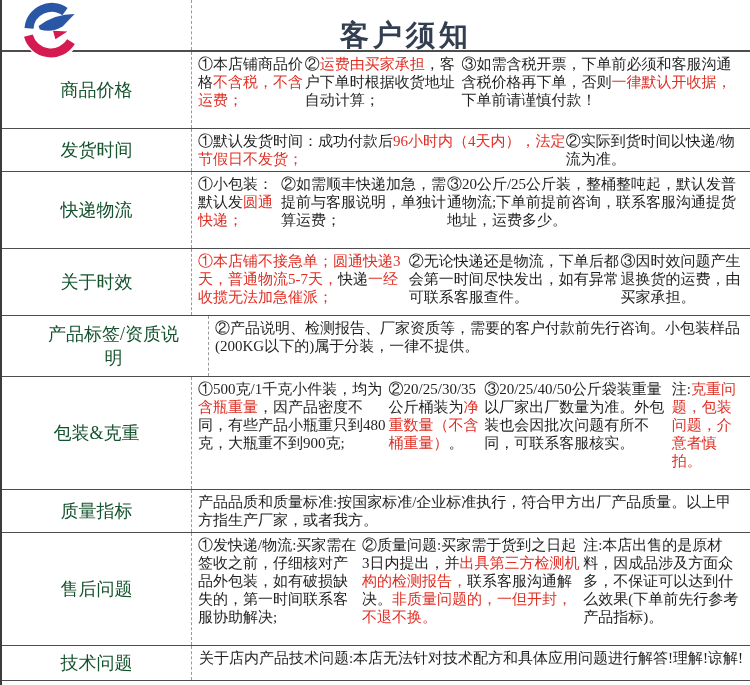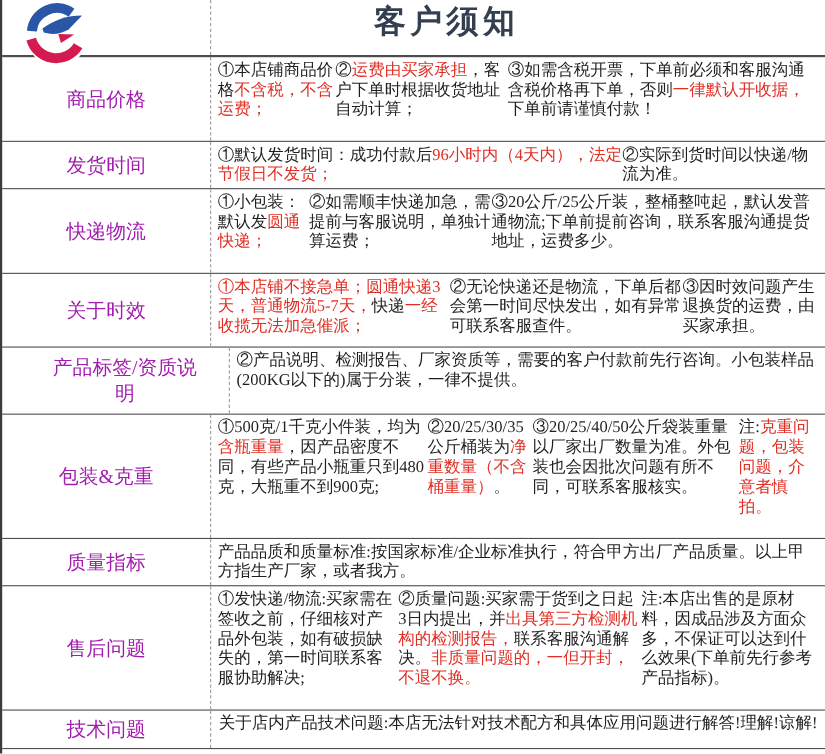--- a/index.html
+++ b/index.html
@@ -7,33 +7,33 @@
   .page{
     width:750px;height:685px;box-sizing:border-box;
     border-left:2px solid #3c3c3c;
     font-family:"Liberation Serif","DejaVu Serif",serif;
     color:var(--text,#1f1f1f);
     position:relative;background:#fff;
   }
   .header{height:50px;position:relative;border-bottom:2px solid var(--border,#4d4d4d);}
   .header-left{position:absolute;left:0;top:0;width:190px;height:100%;box-sizing:border-box;border-right:1px dashed var(--divider,#9a9a9a);}
   .page-title{
-    position:absolute;left:60px;right:0;top:0;text-align:center;
+    position:absolute;left:60px;right:0;top:16px;text-align:center;
     font-size:29px;font-weight:bold;color:var(--title,#333f50);
     letter-spacing:4px;
   }
   .logo{position:absolute;left:4px;top:2px;width:94px;height:60px;z-index:2;}
   .body-rows{width:100%;}
   .row{display:flex;border-bottom:1px solid var(--border,#4d4d4d);align-items:stretch;}
   .label-cell{
     flex:0 0 190px;box-sizing:border-box;
     display:flex;align-items:center;justify-content:center;
     text-align:center;font-size:18px;padding:0 28px;
     border-right:1px dashed var(--divider,#9a9a9a);
-    color:#a21caf;
+    color:#14532d;
   }
   .content-cell{
     flex:1;box-sizing:border-box;padding:3px 6px 3px 6px;
     font-size:15px;line-height:18px;
     display:flex;flex-direction:row;justify-content:center;
   }
   .para{margin:0;}
   .red{color:var(--red,#e02e24);}
   
   .body-rows .row:nth-child(1){min-height:76px;}

